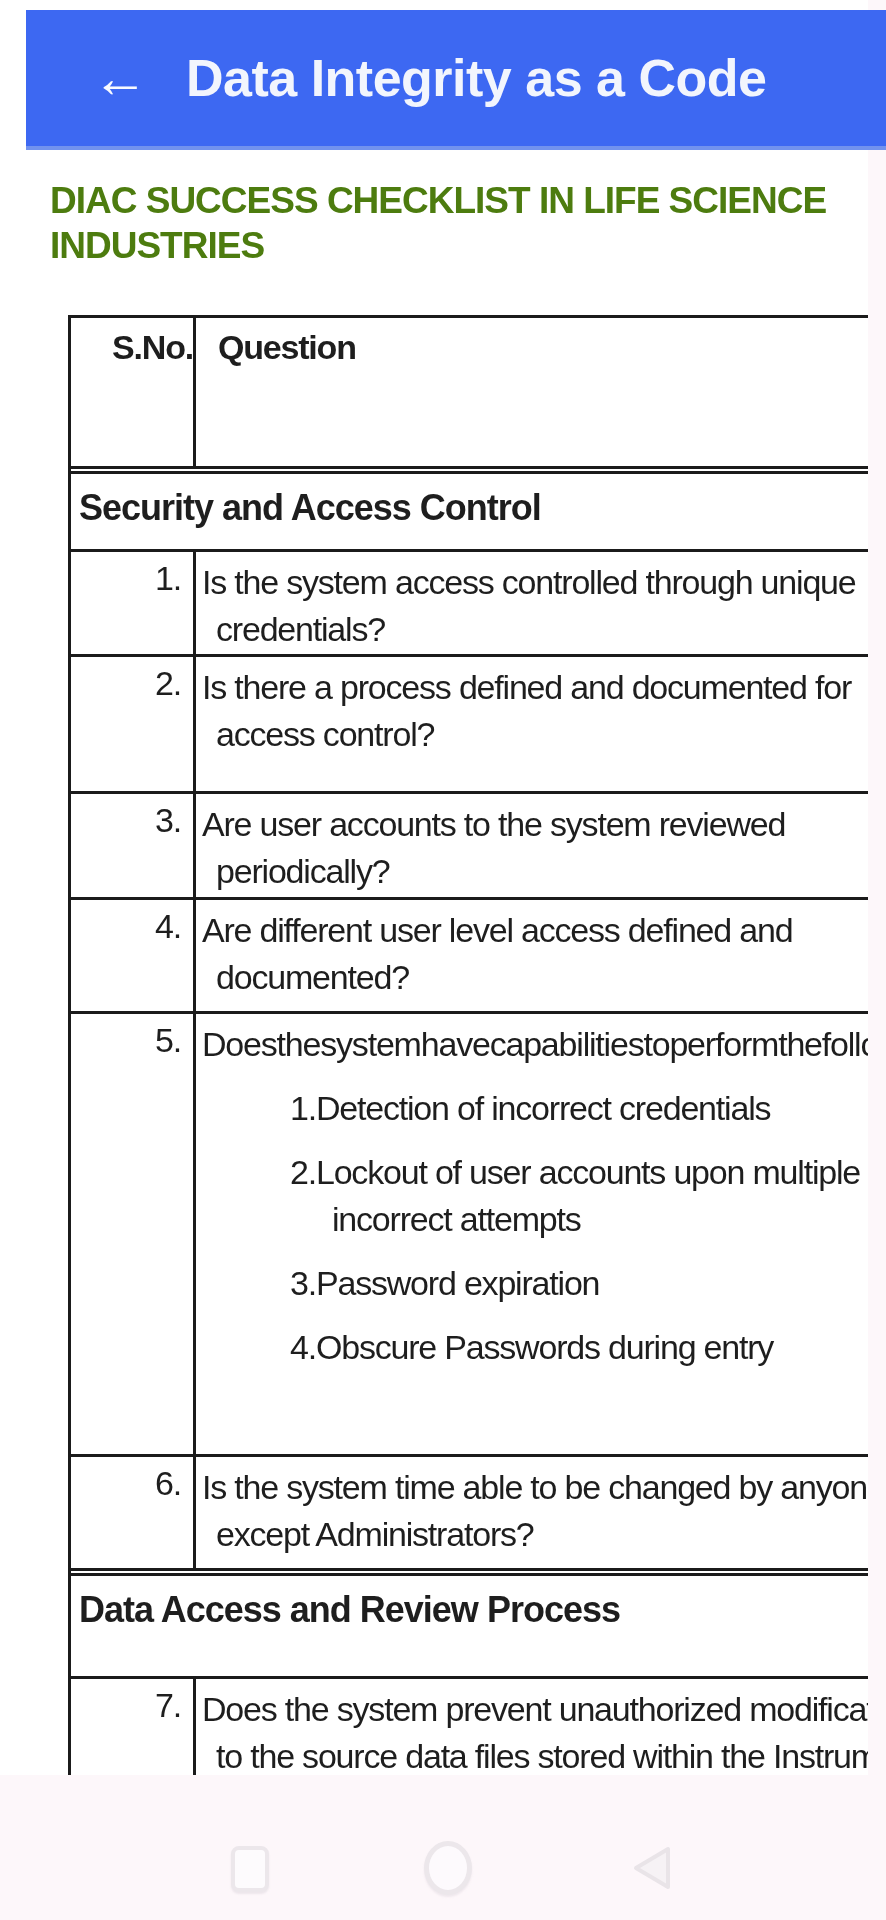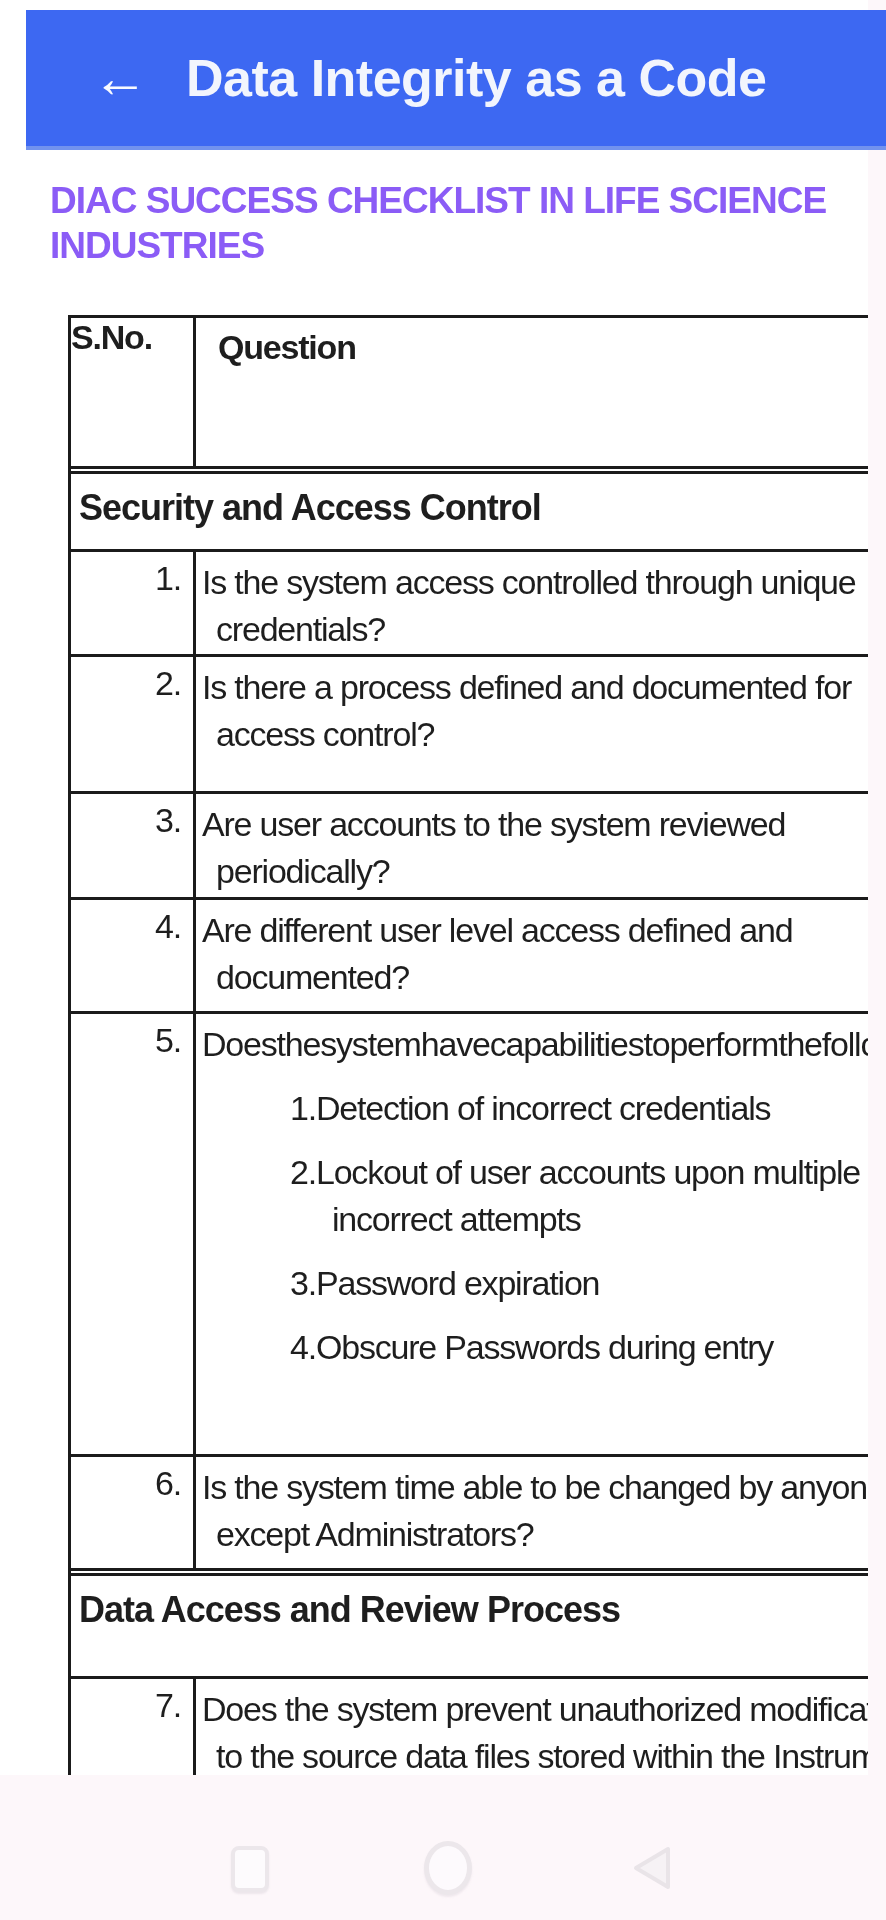--- a/index.html
+++ b/index.html
@@ -24,36 +24,36 @@
     color:#f8faff;font-size:56px;line-height:56px;font-weight:400;
     margin-left:66px;cursor:pointer;user-select:none;
   }
   .appbar .title{
     color:#f2f5fd;font-size:52px;font-weight:bold;margin-left:38px;
     letter-spacing:-0.5px;white-space:nowrap;
   }
   
   .heading{
     position:absolute;left:50px;top:178px;width:800px;
-    font-size:37px;line-height:45px;font-weight:bold;color:#8b5cf6;
+    font-size:37px;line-height:45px;font-weight:bold;color:#4d7c0f;
     letter-spacing:-1px;
   }
   
   .tbl{
     position:absolute;left:68px;top:315px;width:1100px;
     border-top:3px solid #1b1b1b;border-left:3px solid #1b1b1b;
     color:#1e1e1e;font-size:34px;letter-spacing:-1.2px;
   }
   .trow{border-bottom:3px solid #1b1b1b;box-sizing:border-box;}
   .trow.q{display:flex;}
   .trow.section{border-top:3px solid #1b1b1b;margin-top:2px;}
   .hrow{display:flex;}
   .h-no{
     flex:0 0 125px;width:125px;border-right:3px solid #1b1b1b;
-    font-weight:bold;text-align:left;box-sizing:border-box;
+    font-weight:bold;text-align:right;padding-top:10px;box-sizing:border-box;
   }
   .h-q{flex:1 1 auto;font-weight:bold;padding:10px 0 0 22px;}
   .sec-label{font-weight:bold;font-size:36px;padding:13px 0 0 8px;letter-spacing:-1px;}
   .cell-no{
     flex:0 0 125px;width:125px;border-right:3px solid #1b1b1b;
     text-align:right;padding:7px 12px 0 0;box-sizing:border-box;
   }
   .cell-q{flex:1 1 auto;padding:7px 0 0 6px;}
   .qline{white-space:nowrap;line-height:47px;}
   .qline.cont{padding-left:14px;}

